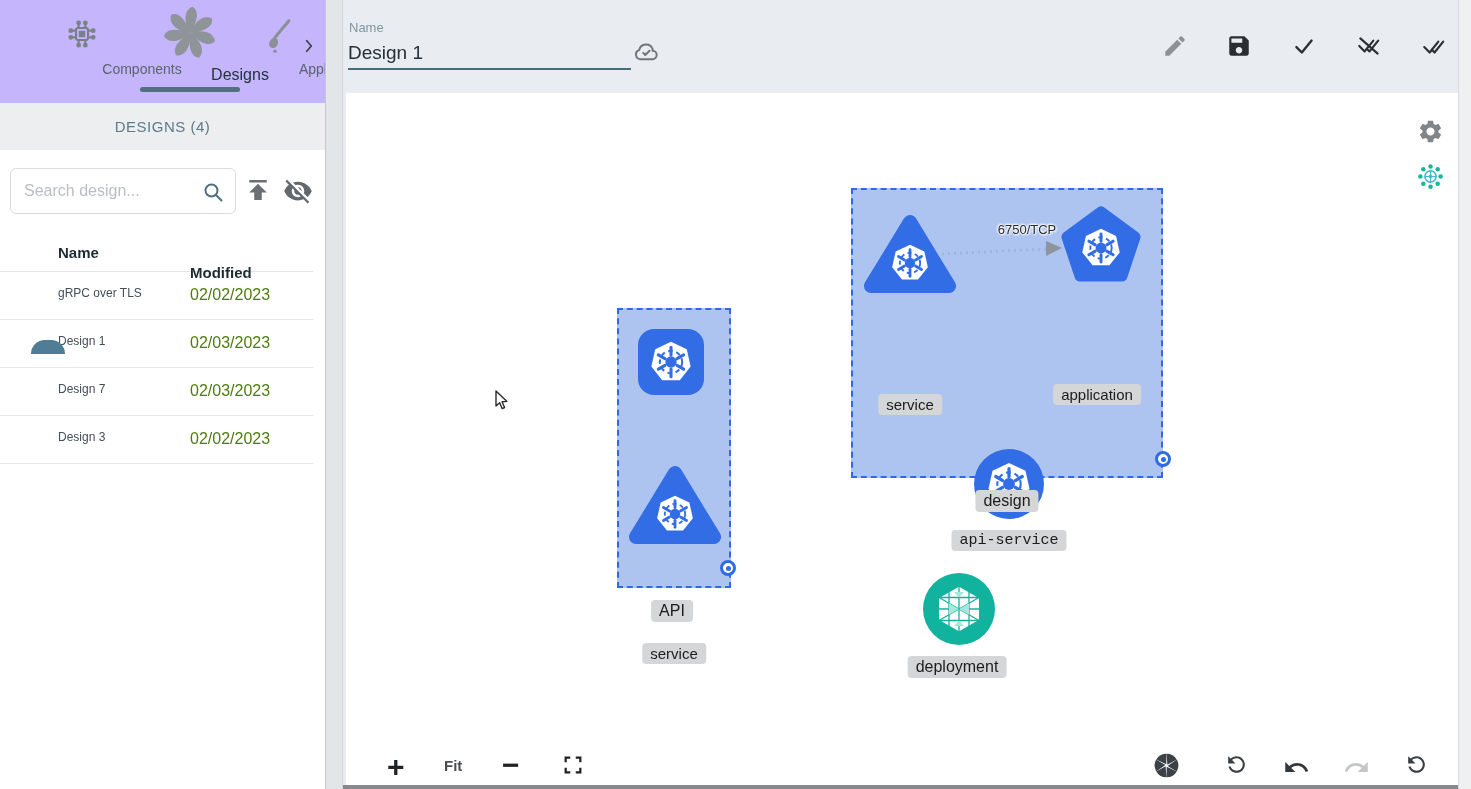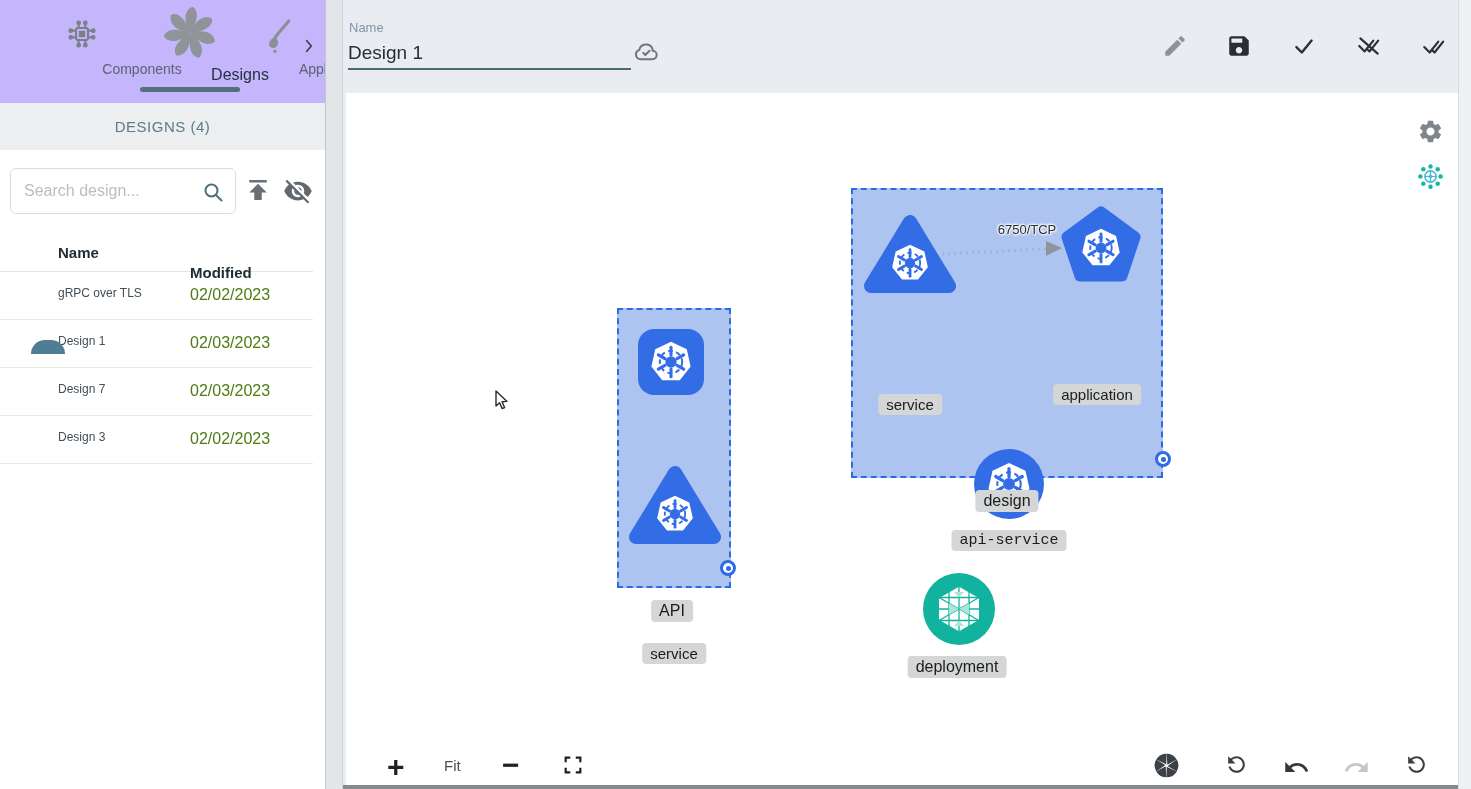--- a/index.html
+++ b/index.html
@@ -337,21 +337,21 @@
             <circle cx="5.6" cy="5.6" r="2"></circle>
         </g>
         <circle cx="12" cy="12" r="5" fill="none" stroke="#49b6d2" stroke-width="1.4"></circle>
         <circle cx="12" cy="12" r="1.6" fill="#49b6d2"></circle>
         <line x1="12" y1="7" x2="12" y2="17" stroke="#49b6d2" stroke-width="1.1"></line>
         <line x1="7" y1="12" x2="17" y2="12" stroke="#49b6d2" stroke-width="1.1"></line>
       </svg>
     </span>
 
     <span class="zoom-ctl" style="left:41px; top:657px; font-size:30px; font-weight:bold;">+</span>
-    <span class="fit-label" style="left:98px; top:664px;">Fit</span>
+    <span class="fit-label" style="left:98px; top:664px;font-weight:bold;">Fit</span>
     <span class="zoom-ctl" style="left:156px; top:655px; font-size:30px; font-weight:bold;">−</span>
     <span class="abs" style="left:216px; top:661px; cursor:pointer;">
       <svg width="22" height="22" viewBox="0 0 24 24" fill="none" stroke="#1e2124" stroke-width="2.4">
         <path d="M4 9V4h5"></path>
           <path d="M15 4h5v5"></path>
           <path d="M20 15v5h-5"></path>
           <path d="M9 20H4v-5"></path>
       </svg>
     </span>
 

